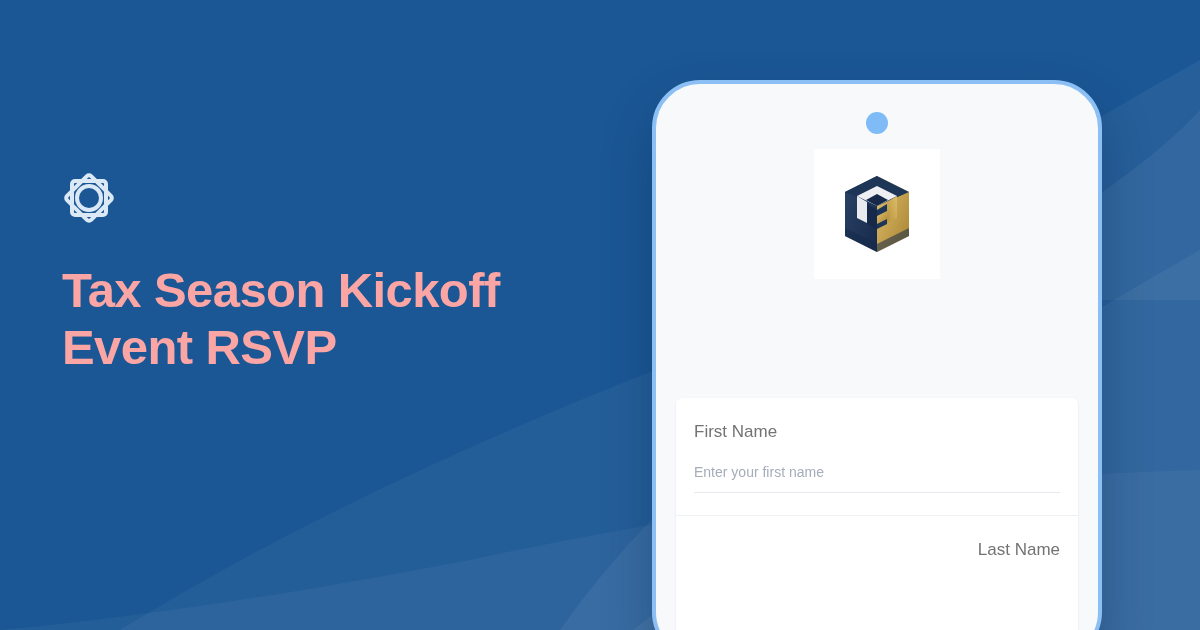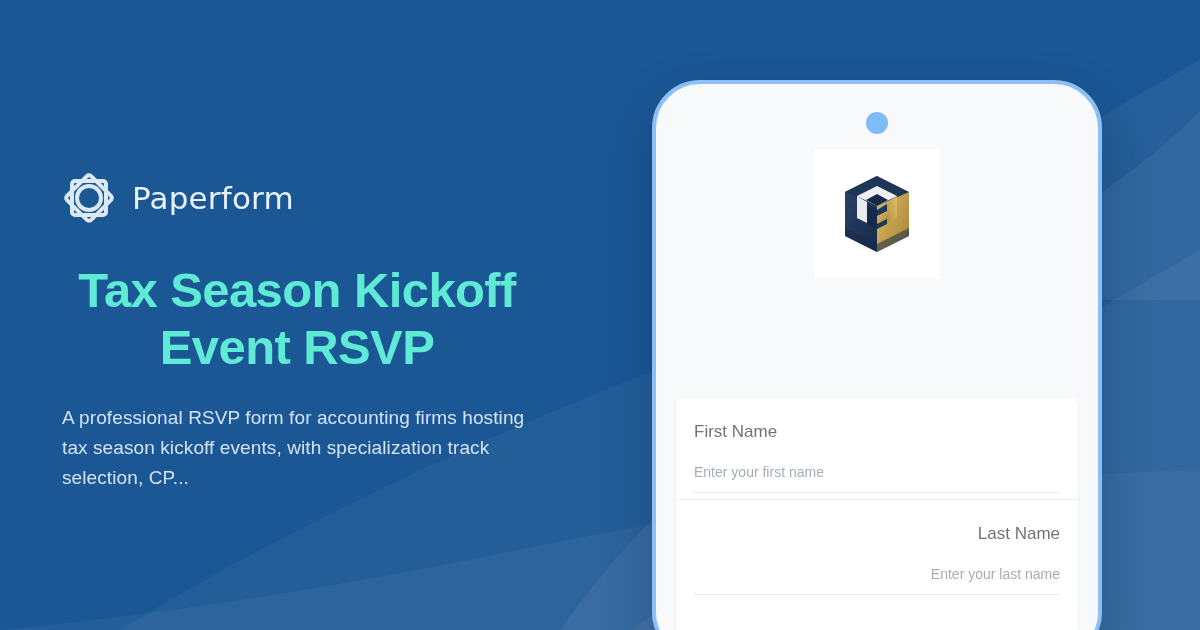--- a/index.html
+++ b/index.html
@@ -38,25 +38,24 @@
     letter-spacing:.2px;
     color:#e8f0f8;
     line-height:1;
     font-family:"DejaVu Sans", sans-serif;
   }
 
   .headline{
     font-size:49px;
     line-height:1.17;
     font-weight:700;
-    color:#5eead4;
+    color:#fca5a5;
     letter-spacing:-0.6px;
     max-width:470px;
     margin-bottom:26px;
-    text-align:center;
   }
   .subline{
     font-size:19px;
     line-height:1.59;
     color:#d4e3f2;
     font-weight:400;
     max-width:470px;
     letter-spacing:.1px;
   }
 
@@ -122,21 +121,21 @@
     font-size:17px;
     color:#737373;
     font-weight:400;
     margin-bottom:22px;
   }
   .field-input{
     font-size:14px;
     color:#a5adb8;
     padding-bottom:12px;
     border-bottom:1px solid #e6e9ed;
-    margin-bottom:6px;
+    margin-bottom:22px;
   }
 </style>
 </head>
 <body>
 
 <div class="stage">
 
   <div class="bg-layer">
     <svg class="bg-svg" viewBox="0 0 1200 630" preserveAspectRatio="none">
       <rect x="0" y="0" width="1200" height="630" fill="#1b5795"></rect>
@@ -153,25 +152,23 @@
     <div class="brand">
       <span class="brand-mark">
         <svg viewBox="0 0 54 54" width="54" height="54" aria-hidden="true">
           <g fill="none" stroke="#dbe8f6" stroke-width="4">
             <rect x="10" y="10" width="34" height="34" rx="3" transform="rotate(0 27 27)"></rect>
             <rect x="10" y="10" width="34" height="34" rx="3" transform="rotate(45 27 27)"></rect>
             <circle cx="27" cy="27" r="12"></circle>
           </g>
         </svg>
       </span>
-      <span class="brand-word">Paperform</span>
     </div>
 
     <h1 class="headline">Tax Season Kickoff Event RSVP</h1>
-    <p class="subline">A professional RSVP form for accounting firms hosting tax season kickoff events, with specialization track selection, CP...</p>
   </div>
 
   <div class="phone">
 
     <div class="camera-dot"></div>
 
     <div class="logo-box">
       <svg class="cube" viewBox="0 0 76 84">
         <defs>
           <linearGradient id="gNavy" x1="0" y1="0" x2="1" y2="1">
@@ -211,19 +208,18 @@
 
     <div class="form-card">
 
       <div class="field">
         <div class="field-label">First Name</div>
         <div class="field-input">Enter your first name</div>
       </div>
 
       <div class="field">
         <div class="field-label">Last Name</div>
-        <div class="field-input">Enter your last name</div>
       </div>
 
     </div>
   </div>
 
 </div>
 
 </body></html>

